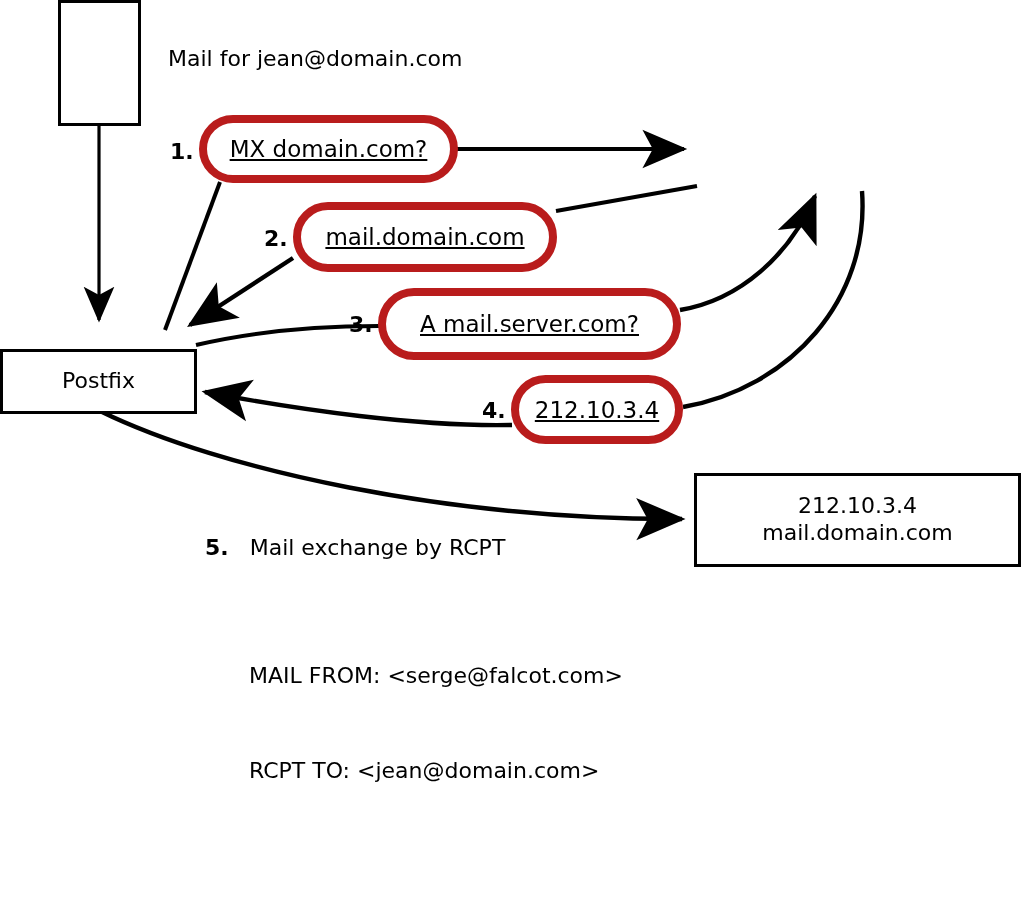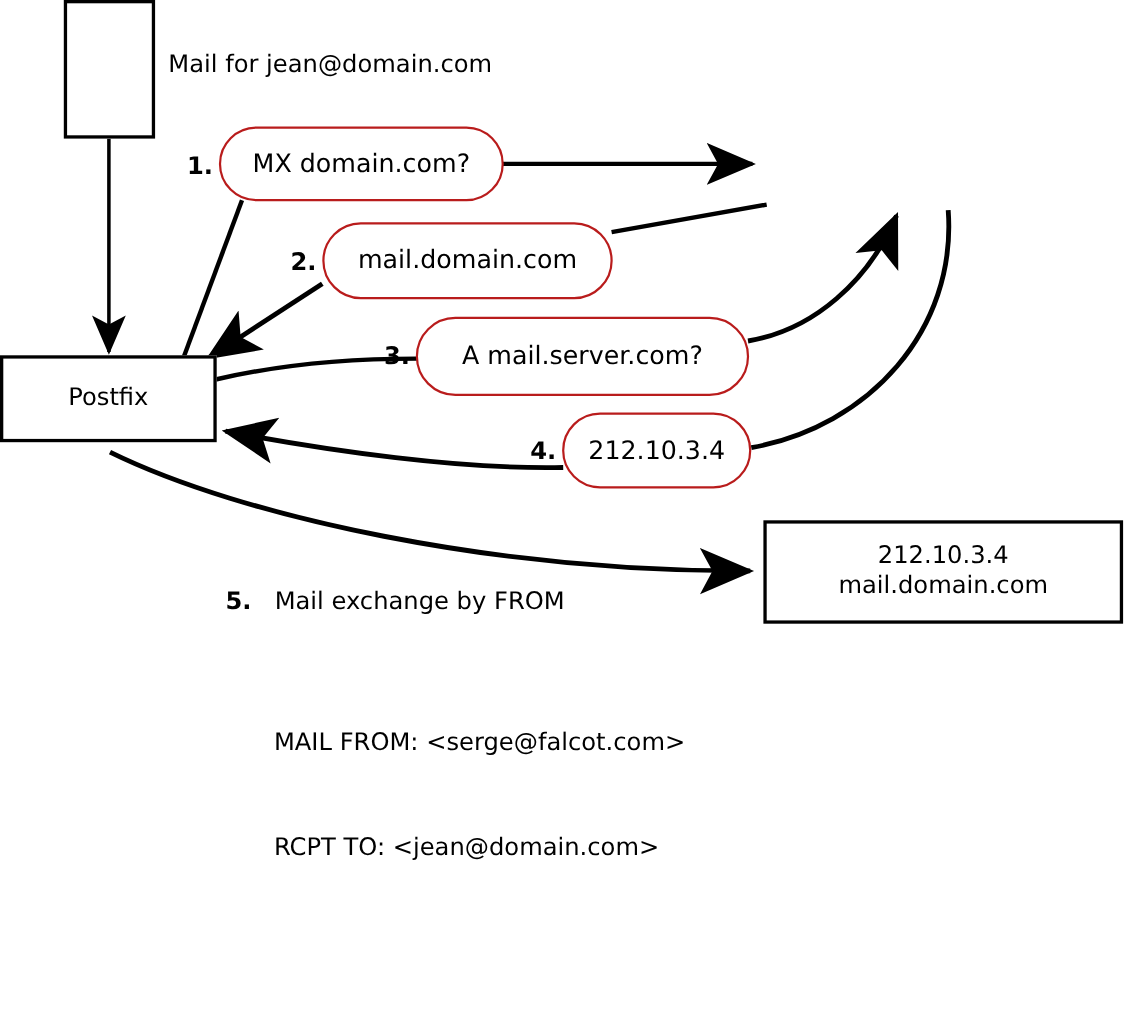--- a/index.html
+++ b/index.html
@@ -32,29 +32,30 @@
     justify-content: center;
     flex-direction: column;
     text-align: center;
     color: #000000;
     font-size: 22px;
     line-height: 1.22;
   }
   .pill {
     position: absolute;
     box-sizing: border-box;
-    border: 2px solid #b91c1c;
+    border: 8px solid #b91c1c;
     background: #ffffff;
     border-radius: 999px;
     display: flex;
     align-items: center;
     justify-content: center;
     color: #000000;
     font-size: 23px;
     white-space: nowrap;
+    text-decoration: underline;
   }
   .step-num {
     position: absolute;
     font-weight: bold;
     font-size: 22px;
     color: #000000;
     white-space: nowrap;
   }
   .plain-label {
     position: absolute;
@@ -108,23 +109,23 @@
     <path d="M862,191 C870,300 790,388 683,407" stroke="#000000" stroke-width="4.4" fill="none"></path>
     <path d="M512,425 C420,427 300,410 205,392" stroke="#000000" stroke-width="4.4" fill="none" marker-end="url(#ah)"></path>
 
     <path d="M100,411 C220,470 450,520 682,519" stroke="#000000" stroke-width="4.4" fill="none" marker-end="url(#ah)"></path>
   </svg>
 
   <div class="node-box" style="left:58px; top:0px; width:83px; height:126px;">
     <span></span>
   </div>
 
-  <div class="plain-label" style="left:153px; top:46px;">Mail for jean@domain.com</div>
+  <div class="plain-label" style="left:168px; top:46px;">Mail for jean@domain.com</div>
 
-  <div class="node-box" style="left:0px; top:323px; width:197px; height:79px;">
+  <div class="node-box" style="left:0px; top:349px; width:197px; height:65px;">
     <span>Postfix</span>
   </div>
 
 
   <div class="node-box" style="left:694px; top:473px; width:327px; height:94px;">
     <span>212.10.3.4</span>
     <span>mail.domain.com</span>
   </div>
 
   <div class="step-num" style="left:170px; top:139px;">1.</div>
@@ -142,21 +143,21 @@
     <span>A mail.server.com?</span>
   </div>
 
   <div class="step-num" style="left:482px; top:398px;">4.</div>
   <div class="pill" style="left:511px; top:375px; width:172px; height:69px;">
     <span>212.10.3.4</span>
   </div>
 
   <div class="smtp-title" style="left:205px; top:535px;">
     <b>5.</b>
-    <span style="display:inline-block;width:14px;"></span><span>Mail exchange by FROM</span>
+    <span style="display:inline-block;width:14px;"></span><span>Mail exchange by RCPT</span>
   </div>
 
   <div class="transcript" style="left:249px; top:597px;">
     <div>MAIL FROM: &lt;serge@falcot.com&gt;</div>
     <div>RCPT TO: &lt;jean@domain.com&gt;</div>
     
     
     
     
     

